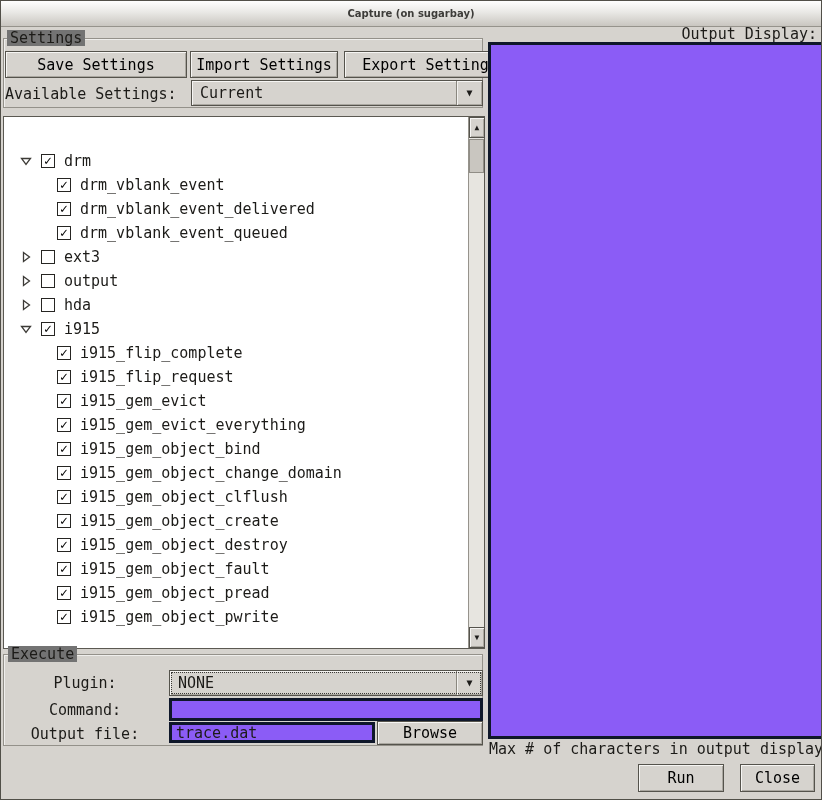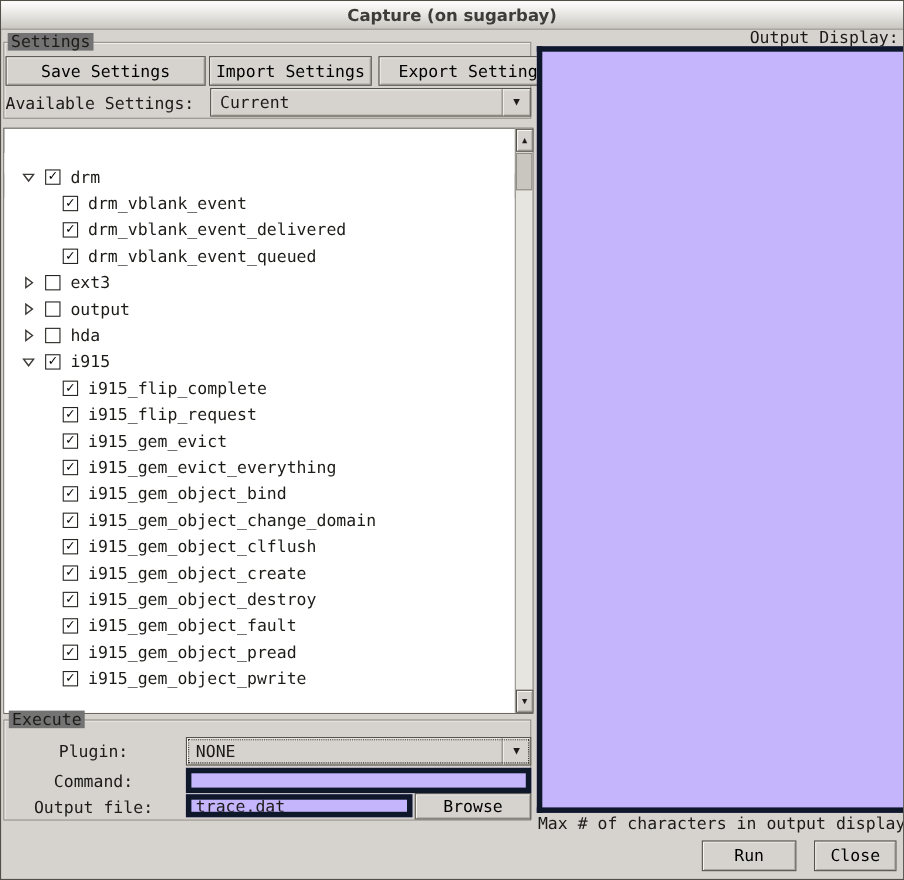--- a/index.html
+++ b/index.html
@@ -16,33 +16,33 @@
     background: #d6d3ce;
     border: 1px solid #514f48;
     overflow: hidden;
   }
   .titlebar {
     position: absolute; left: 0; top: 0; right: 0; height: 26px;
     background: linear-gradient(#fefefe 0%, #e9e8e5 45%, #c9c6c0 100%);
     border-bottom: 1px solid #96938c;
     display: flex; align-items: center; justify-content: center;
     font-family: "DejaVu Sans", "Liberation Sans", sans-serif;
-    font-weight: bold; font-size: 15px; color: #3d3c39;
+    font-weight: bold; font-size: 10px; color: #3d3c39;
   }
   
   .raised {
     background: #d6d3ce;
     border: 1px solid #55534c;
     box-shadow: inset 1px 1px 0 #f6f5f3, inset -1px -1px 0 #aaa7a0;
   }
   button.raised { font: inherit; color: #000000; position: absolute; cursor: default; }
   
   .sunken {
-    background: #c4b5fd;
-    border: 5px solid #0f172a;
+    background: #8b5cf6;
+    border: 3px solid #0f172a;
   }
   .frame {
     position: absolute;
     border: 1px solid #94918a;
     box-shadow: inset 1px 1px 0 #efeeec;
   }
   .legend {
     position: absolute;
     background: #737373;
     padding: 0 3px;

